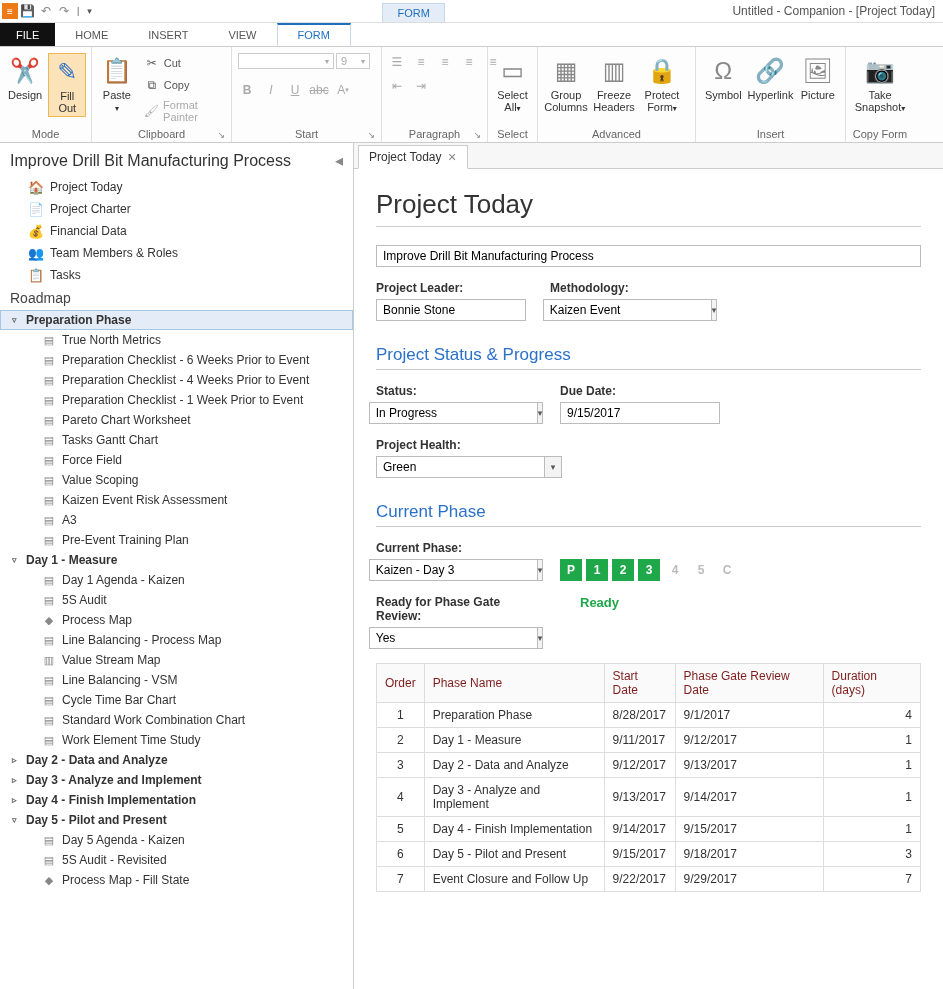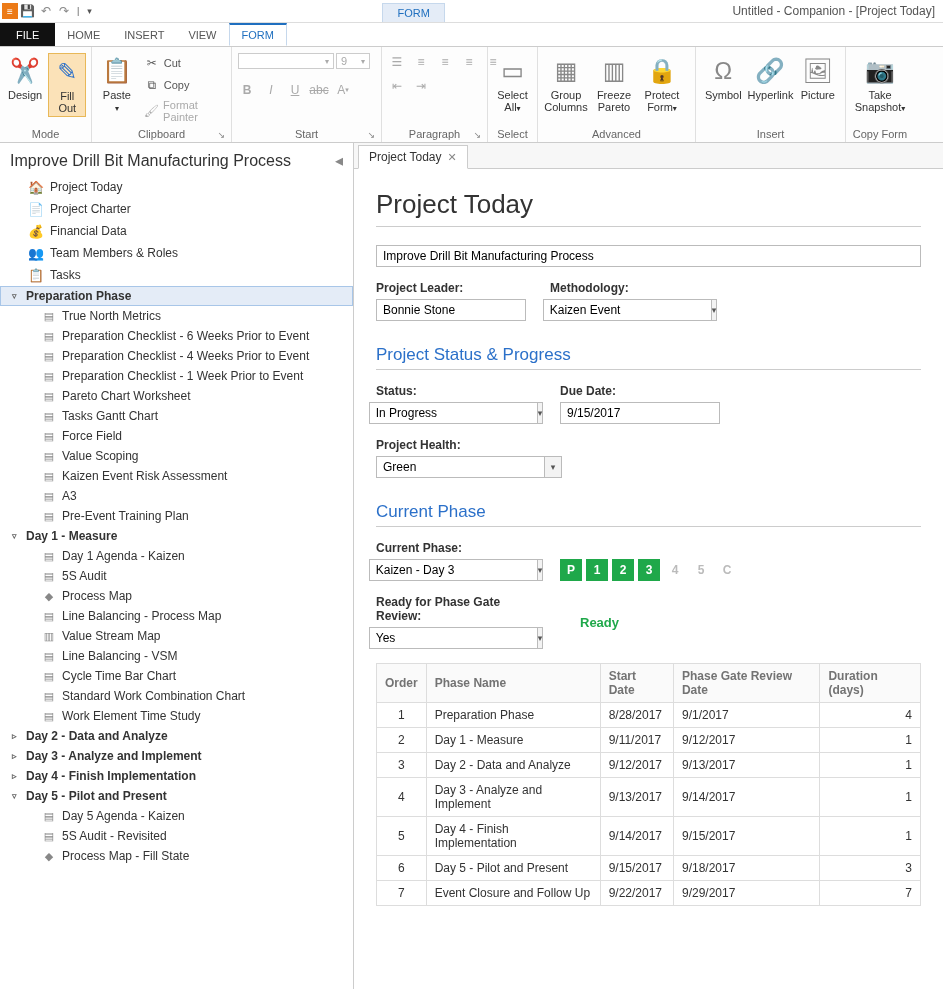--- a/index.html
+++ b/index.html
@@ -11,21 +11,21 @@
 .tb-icon { width: 16px; height: 16px; display: flex; align-items: center; justify-content: center; }
 .tb-save { color: #5b3a8c; }
 .tb-dropdown { color: #555; font-size: 9px; padding: 0 3px; }
 .tb-center { flex: 1; display: flex; justify-content: center; }
 .tab-highlight { background: #E4ECF7; color: #1f6fbf; padding: 3px 14px; font-size: 11px; border: 1px solid #c6d8ec; border-bottom: none; margin-top: 2px; }
 .tb-right { padding-right: 8px; color: #555; font-size: 12px; }
 
 
 .menutabs { height: 24px; background: #fff; display: flex; align-items: stretch; border-bottom: 1px solid #ccc; }
 .file-tab { background: #111; color: #fff; padding: 4px 16px; font-size: 11px; display: flex; align-items: center; }
-.menu-tab { padding: 4px 12px; font-size: 11px; color: #555; display: flex; align-items: center; cursor: pointer; }
+.menu-tab { padding: 4px 20px; font-size: 11px; color: #555; display: flex; align-items: center; cursor: pointer; }
 .menu-tab.active { background: #fff; color: #1f6fbf; border: 1px solid #c6d8ec; border-bottom: 1px solid #fff; border-top: 2px solid #1f6fbf; }
 
 
 .ribbon { height: 96px; background: #fdfdfd; border-bottom: 1px solid #ccc; display: flex; }
 .ribbon-group { border-right: 1px solid #e0e0e0; padding: 2px 6px 0 6px; display: flex; flex-direction: column; justify-content: space-between; }
 .ribbon-group-body { display: flex; gap: 4px; flex: 1; align-items: flex-start; padding-top: 4px; }
 .ribbon-group-label { text-align: center; font-size: 11px; color: #666; padding: 2px 0; position: relative; }
 .ribbon-group-label .launcher { position: absolute; right: 0; bottom: 2px; font-size: 9px; color: #888; }
 .rb-big { display: flex; flex-direction: column; align-items: center; width: 44px; cursor: pointer; padding: 2px; }
 .rb-big.selected { background: #FBE2B8; border: 1px solid #e8b858; }
@@ -75,21 +75,21 @@
 .field .select-wrap input { flex: 1; border-right: none; }
 .field .select-wrap .arrow { width: 18px; border: 1px solid #bbb; background: #f3f3f3; display: flex; align-items: center; justify-content: center; font-size: 9px; color: #555; cursor: pointer; }
 .health-dot { width: 16px; height: 16px; border-radius: 50%; background: #2aa82a; display: inline-block; margin-left: 8px; vertical-align: middle; }
 .phase-boxes { display: flex; gap: 4px; align-items: center; }
 .pb { width: 22px; height: 22px; display: flex; align-items: center; justify-content: center; font-size: 12px; font-weight: bold; }
 .pb.done { background: #1fa84a; color: #fff; }
 .pb.pending { color: #bbb; }
 .ready-label { color: #1fa84a; font-weight: bold; font-size: 13px; margin-left: 20px; }
 table.phase-table { width: 100%; border-collapse: collapse; font-size: 12px; }
 table.phase-table th, table.phase-table td { border: 1px solid #ddd; padding: 5px 8px; text-align: left; }
-table.phase-table th { background: #fafafa; color: #737373; font-weight: bold; }
+table.phase-table th { background: #fafafa; color: #7f1d1d; font-weight: normal; }
 table.phase-table td.num { text-align: center; }
 table.phase-table td.rnum { text-align: right; }
 
 
 .ic-orange { color: #e87c1f; }
 .ic-blue { color: #2b70c9; }
 .ic-green { color: #2aa82a; }
 .ic-gray { color: #888; }
 .ic-gold { color: #d4a22a; }
 .app-badge { width: 16px; height: 16px; background: #ec7a17; display: flex; align-items: center; justify-content: center; color: #fff; font-size: 10px; font-weight: bold; }
@@ -222,21 +222,21 @@
   <div class="ribbon-group" style="width:158px">
     <div class="ribbon-group-body">
       <div class="rb-big">
           <div class="icon ic-gray">▦</div>
           <div class="lbl" style="white-space:pre-line">Group
 Columns</div>
         </div>
       <div class="rb-big">
           <div class="icon ic-gray">▥</div>
           <div class="lbl" style="white-space:pre-line">Freeze
-Pareto</div>
+Headers</div>
         </div>
       <div class="rb-big">
           <div class="icon ic-gold">🔒</div>
           <div class="lbl" style="white-space:pre-line"><span>Protect
 Form</span><span style="font-size:8px">▾</span></div>
         </div>
     </div>
     <div class="ribbon-group-label">Advanced</div>
   </div>
 
@@ -290,20 +290,21 @@
           <span>Financial Data</span>
         </div>
         <div class="nav-item">
           <span class="icon ic-blue">👥</span>
           <span>Team Members &amp; Roles</span>
         </div>
         <div class="nav-item">
           <span class="icon ic-orange">📋</span>
           <span>Tasks</span>
         </div>
+        <div class="section-head">Roadmap</div>
         <div class="tree-node bold selected">
           <span class="tw">▿</span>
           <span>Preparation Phase</span>
         </div>
         <div class="tree-leaf">
           <span class="icon">▤</span>
           <span>True North Metrics</span>
         </div>
         <div class="tree-leaf">
           <span class="icon">▤</span>
@@ -494,21 +495,21 @@
         </div>
       </div>
       <div class="field-row">
         <div class="field" style="width:160px">
           <label>Ready for Phase Gate Review:</label>
           <div class="select-wrap">
               <input value="Yes" style="">
               <div class="arrow">▾</div>
             </div>
         </div>
-        <div class="field" style="justify-content:center">
+        <div class="field" style="justify-content:flex-start">
           <span class="ready-label">Ready</span>
         </div>
       </div>
 
       <table class="phase-table">
         <thead>
             <tr id="table-head">
               <th>Order</th>
               <th>Phase Name</th>
               <th>Start Date</th>

